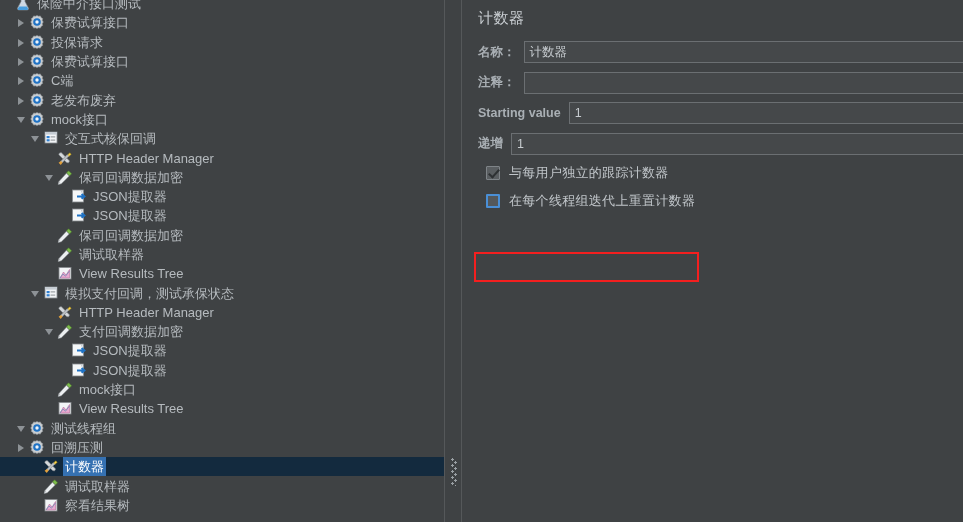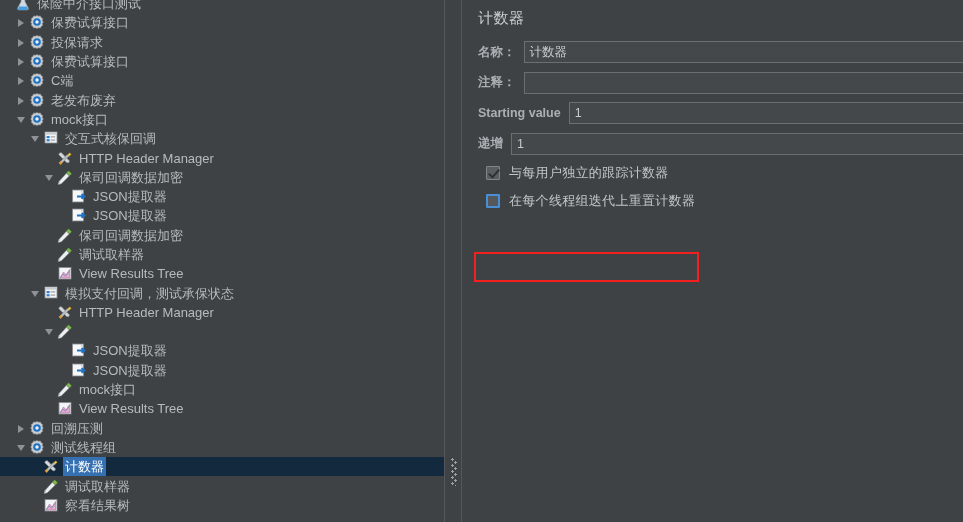--- a/index.html
+++ b/index.html
@@ -378,20 +378,21 @@
       <div class="tree-row">
         <div style="flex: 0 0 43px;"></div>
         <div class="toggle open"></div>
         <div class="ic">
           <svg width="18" height="17" viewBox="0 0 18 17">
             <path d="M12.6 1.8 L15.6 4.8 L13.4 7 L10.4 4 Z" fill="#7dbd4c" stroke="#4e7a2c" stroke-width="0.6"></path>
             <path d="M10.4 4.2 L13.2 7 L5.4 14.8 L2.2 15.6 L3 12.4 Z" fill="#eceff1" stroke="#85898d" stroke-width="0.6"></path>
             <path d="M2.2 15.6 L3 12.4 L4 13.4 Z" fill="#b6babd"></path>
           </svg>
         </div>
+        <span class="rowlabel">支付回调数据加密</span>
       </div>
       <div class="tree-row">
         <div style="flex: 0 0 57px;"></div>
         <div class="toggle"></div>
         <div class="ic">
           <svg width="18" height="17" viewBox="0 0 18 17">
             <rect x="2.5" y="2" width="11" height="12" fill="#f5f7f8" stroke="#85898d" stroke-width="0.8"></rect>
             <path d="M11 2 L13.5 4.6 L11 4.6 Z" fill="#c9ced2"></path>
             <path d="M7 8.4 L13.6 8.4 M11.6 6 L14.4 8.4 L11.6 10.8" stroke="#1f72c4" stroke-width="2" fill="none"></path>
           </svg>
@@ -429,41 +430,41 @@
           <svg width="18" height="17" viewBox="0 0 18 17">
             <rect x="3" y="2.5" width="12" height="11.5" fill="#f2f4f6" stroke="#85898d" stroke-width="0.8"></rect>
             <path d="M4 13 L7.5 7 L10 10 L13.5 4.5 L13.5 13 Z" fill="#e8a9cf" stroke="#a8588c" stroke-width="0.5"></path>
             <path d="M4 13 L7 9 L9.5 11.2 L13.5 6" stroke="#7a8fb8" stroke-width="0.9" fill="none"></path>
           </svg>
         </div>
         <span class="rowlabel">View Results Tree</span>
       </div>
       <div class="tree-row">
         <div style="flex: 0 0 15px;"></div>
+        <div class="toggle open"></div>
+        <div class="ic">
+          <svg width="18" height="17" viewBox="0 0 18 17">
+            <path d="M9 1.5 L10.6 2.2 L12.4 1.9 L13.1 3.6 L14.7 4.6 L14.3 6.4 L15.3 8 L14.3 9.6 L14.7 11.4 L13.1 12.4 L12.4 14.1 L10.6 13.8 L9 14.5 L7.4 13.8 L5.6 14.1 L4.9 12.4 L3.3 11.4 L3.7 9.6 L2.7 8 L3.7 6.4 L3.3 4.6 L4.9 3.6 L5.6 1.9 L7.4 2.2 Z" fill="#c9cdd0" stroke="#8b9094" stroke-width="0.6"></path>
+            <circle cx="9" cy="8" r="3.8" fill="#1f72c4"></circle>
+            <circle cx="9" cy="8" r="1.7" fill="#eef4fa"></circle>
+          </svg>
+        </div>
+        <span class="rowlabel">测试线程组</span>
+      </div>
+      <div class="tree-row">
+        <div style="flex: 0 0 15px;"></div>
         <div class="toggle closed"></div>
         <div class="ic">
           <svg width="18" height="17" viewBox="0 0 18 17">
             <path d="M9 1.5 L10.6 2.2 L12.4 1.9 L13.1 3.6 L14.7 4.6 L14.3 6.4 L15.3 8 L14.3 9.6 L14.7 11.4 L13.1 12.4 L12.4 14.1 L10.6 13.8 L9 14.5 L7.4 13.8 L5.6 14.1 L4.9 12.4 L3.3 11.4 L3.7 9.6 L2.7 8 L3.7 6.4 L3.3 4.6 L4.9 3.6 L5.6 1.9 L7.4 2.2 Z" fill="#c9cdd0" stroke="#8b9094" stroke-width="0.6"></path>
             <circle cx="9" cy="8" r="3.8" fill="#1f72c4"></circle>
             <circle cx="9" cy="8" r="1.7" fill="#eef4fa"></circle>
           </svg>
         </div>
         <span class="rowlabel">回溯压测</span>
-      </div>
-      <div class="tree-row">
-        <div style="flex: 0 0 15px;"></div>
-        <div class="toggle open"></div>
-        <div class="ic">
-          <svg width="18" height="17" viewBox="0 0 18 17">
-            <path d="M9 1.5 L10.6 2.2 L12.4 1.9 L13.1 3.6 L14.7 4.6 L14.3 6.4 L15.3 8 L14.3 9.6 L14.7 11.4 L13.1 12.4 L12.4 14.1 L10.6 13.8 L9 14.5 L7.4 13.8 L5.6 14.1 L4.9 12.4 L3.3 11.4 L3.7 9.6 L2.7 8 L3.7 6.4 L3.3 4.6 L4.9 3.6 L5.6 1.9 L7.4 2.2 Z" fill="#c9cdd0" stroke="#8b9094" stroke-width="0.6"></path>
-            <circle cx="9" cy="8" r="3.8" fill="#1f72c4"></circle>
-            <circle cx="9" cy="8" r="1.7" fill="#eef4fa"></circle>
-          </svg>
-        </div>
-        <span class="rowlabel">测试线程组</span>
       </div>
       <div class="tree-row selected">
         <div style="flex: 0 0 29px;"></div>
         <div class="toggle"></div>
         <div class="ic">
           <svg width="18" height="17" viewBox="0 0 18 17">
             <path d="M3.2 3.2 L5.2 2.6 L13.6 11 L12.4 13 L10.6 12.4 L2.8 4.8 Z" fill="#d5d9dc" stroke="#7e8387" stroke-width="0.6"></path>
             <path d="M13.8 2.8 L11 5.6 L12.4 7 L15.2 4.2 Z" fill="#ffd84a" stroke="#9a8120" stroke-width="0.6"></path>
             <path d="M4.4 11.4 L11.2 4.6 L12.8 6.2 L6 13 Z" fill="#b9bec2" stroke="#7e8387" stroke-width="0.5"></path>
             <path d="M2.6 12.8 L5 11 L6.6 12.6 L4.8 15 Z" fill="#e3a13c"></path>

